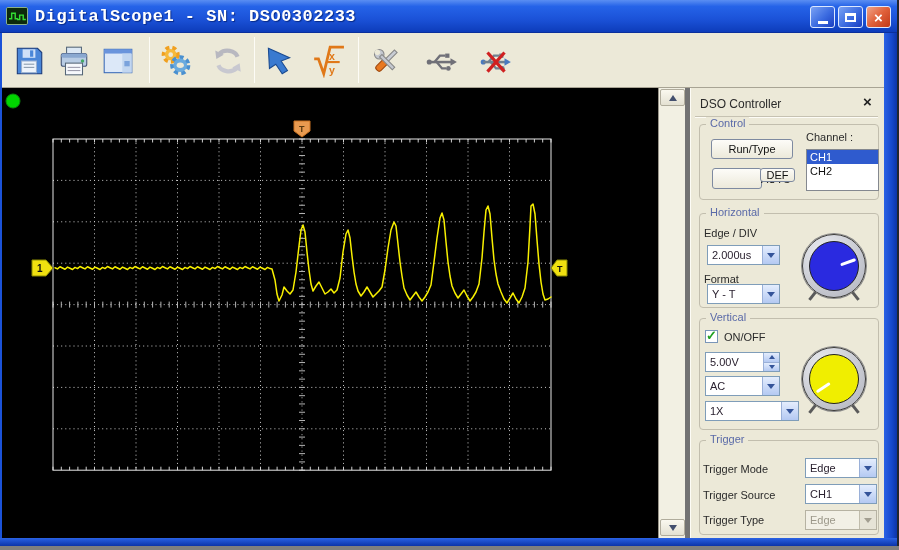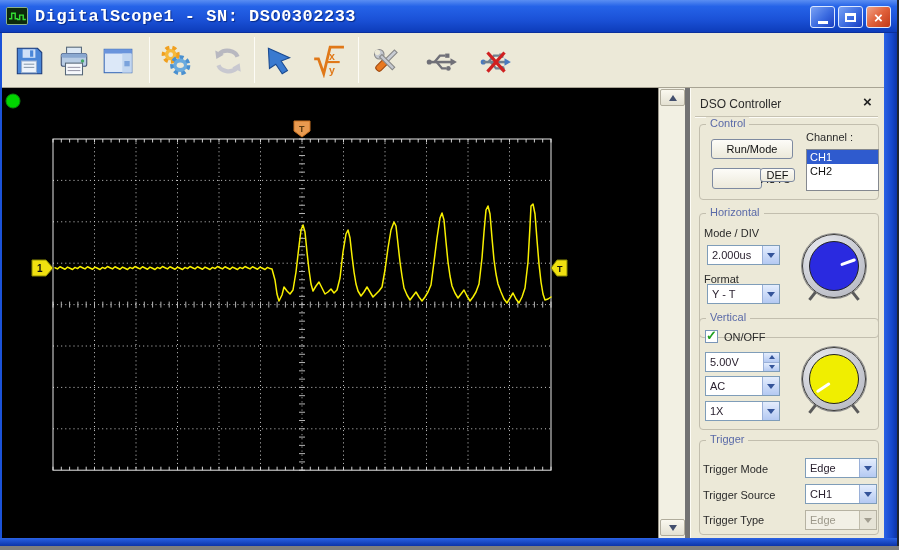--- a/index.html
+++ b/index.html
@@ -38,21 +38,21 @@
   .panel{position:absolute;left:690px;top:88px;width:194px;height:450px;background:#ece9d8;
     border-left:1px solid #fdfcf6;}
   .panel-title{position:absolute;left:9px;top:9px;font-size:12px;color:#2a2a2a;}
   .panel-close{position:absolute;right:9px;top:5px;width:15px;height:16px;text-align:center;
     font-size:15px;font-weight:bold;color:#222;cursor:default;}
   .panel-sep{position:absolute;left:4px;top:28px;width:183px;height:0;
     border-top:1px solid #c6c2b2;border-bottom:1px solid #fdfcf6;}
   .group{position:absolute;left:8px;width:180px;border:1px solid #c2beae;border-radius:4px;}
   .group-caption{position:absolute;top:-8px;left:6px;background:#ece9d8;padding:0 4px;color:#5a6aa8;}
   .grp-control{top:36px;height:76px;}
-  .grp-horizontal{top:125px;height:125px;}
+  .grp-horizontal{top:125px;height:95px;}
   .grp-vertical{top:230px;height:112px;}
   .grp-trigger{top:352px;height:95px;}
   .lbl{position:absolute;color:#2a2a2a;white-space:nowrap;text-align:right;}
   .xp-btn{position:absolute;background:linear-gradient(#fdfcf8,#ece9da);border:1px solid #7e8aa0;
     border-radius:3px;color:#111;font-size:11px;font-family:"Liberation Sans",sans-serif;padding:0;}
   .listbox{position:absolute;background:#fff;border:1px solid #84888f;overflow:hidden;}
   .lb-row{height:14px;line-height:14px;padding:0 3px;color:#111;}
   .lb-row.selected{background:#2f5bce;color:#fff;}
   .combo{position:absolute;height:20px;background:#fff;border:1px solid #7f9db9;display:flex;}
   .combo-text{flex:1;padding:3px 3px 0 4px;color:#2b2230;overflow:hidden;white-space:nowrap;border-radius:7px;}
@@ -484,33 +484,33 @@
       </div>
   </div>
 
   <div class="panel">
     <div class="panel-title">DSO Controller</div>
     <div class="panel-close">×</div>
     <div class="panel-sep"></div>
 
     <div class="group grp-control">
       <div class="group-caption">Control</div>
-      <button class="xp-btn" style="left:11px;top:14px;width:82px;height:20px;">Run/Mode</button>
+      <button class="xp-btn" style="left:11px;top:14px;width:82px;height:20px;">Run/Type</button>
       <button class="xp-btn" style="left:12px;top:43px;width:35px;height:21px;padding-left:48px;">AUTO</button>
       <button class="xp-btn" style="left:60px;top:43px;width:35px;height:14px;">DEF</button>
       <div class="lbl" style="left:106px;top:6px;">Channel :</div>
       <div class="listbox" style="left:106px;top:24px;width:73px;height:42px;">
         <div class="lb-row selected">CH1</div>
         <div class="lb-row">CH2</div>
       </div>
     </div>
 
     <div class="group grp-horizontal">
       <div class="group-caption">Horizontal</div>
-      <div class="lbl" style="left:4px;top:13px;">Mode / DIV</div>
+      <div class="lbl" style="left:4px;top:13px;">Edge / DIV</div>
       <div class="combo" style="left:7px;top:31px;width:73px;">
         <span class="combo-text">2.000us</span>
         <span class="combo-btn">
             <span class="chev"></span>
           </span>
       </div>
       <div class="lbl" style="left:4px;top:59px;">Format</div>
       <div class="combo" style="left:7px;top:70px;width:73px;">
         <span class="combo-text">Y - T</span>
         <span class="combo-btn">
@@ -543,21 +543,21 @@
               <span class="stri-down"></span>
             </span>
         </span>
       </div>
       <div class="combo" style="left:5px;top:57px;width:75px;">
         <span class="combo-text">AC</span>
         <span class="combo-btn">
             <span class="chev"></span>
           </span>
       </div>
-      <div class="combo" style="left:5px;top:82px;width:75px;">
+      <div class="combo" style="left:5px;top:82px;width:94px;">
         <span class="combo-text">1X</span>
         <span class="combo-btn">
             <span class="chev"></span>
           </span>
       </div>
       <div class="knob" style="left:102px;top:28px;">
         <div class="knob-core" style="background: rgb(240, 238, 0);"></div>
         <div class="knob-ptr" style="transform:rotate(147deg);">
             <i></i>
           </div>

